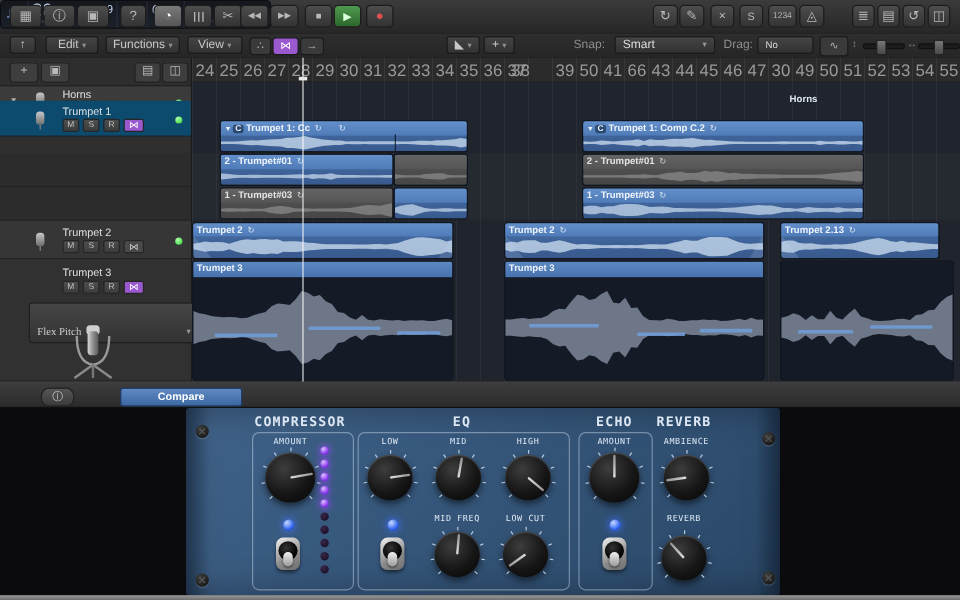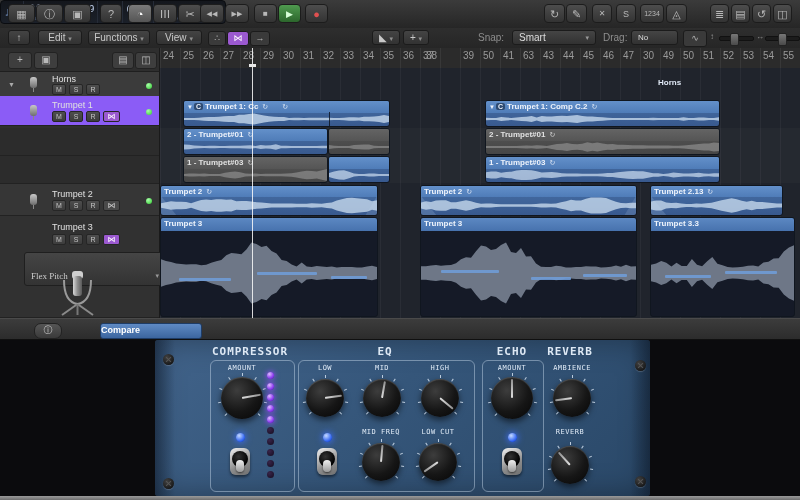--- a/index.html
+++ b/index.html
@@ -31,21 +31,21 @@
   .m-ic.flex-on{background:#9b59d0;color:#fff;}
   .m-label{position:absolute;top:4px;color:#8e8e8e;font-size:10px;}
   .m-dd{position:absolute;top:2px;height:15px;border-radius:3px;background:linear-gradient(#454545,#313131);
         border:1px solid #1b1b1b;color:#ddd;font-size:10px;line-height:14px;padding:0 6px;box-sizing:border-box;}
   .m-dd .dd-ar{float:right;color:#999;font-size:7px;margin-left:5px;}
   .slider{position:absolute;top:8px;height:3px;background:#1c1c1c;border-radius:2px;border:1px solid #111;}
   .thumb{position:absolute;top:-4px;width:7px;height:11px;background:linear-gradient(#777,#4a4a4a);border:1px solid #222;border-radius:2px;}
   
   #ruler{left:160px;top:48px;width:640px;height:20px;background:#2b2b2b;border-bottom:1px solid #1a1a1a;overflow:hidden;
          background-image:repeating-linear-gradient(90deg,#383838 0 1px,transparent 1px 20px);}
-  .rnum{position:absolute;top:2px;font-size:10px;color:#9a9a9a;}
+  .rnum{position:absolute;top:2px;font-size:14px;color:#9a9a9a;}
   
   #side-toolbar{left:0;top:48px;width:160px;height:24px;background:#2e2e2e;border-bottom:1px solid #1f1f1f;border-right:1px solid #1a1a1a;box-sizing:border-box;}
   .st-btn{position:absolute;top:4px;height:15px;border-radius:3px;background:#3e3e3e;border:1px solid #222;
           color:#b9b9b9;font-size:10px;line-height:14px;text-align:center;}
   #tracklist{left:0;top:72px;width:160px;height:246px;background:#2f2f2f;border-right:1px solid #1a1a1a;box-sizing:border-box;}
   .trow{position:absolute;left:0;width:159px;border-bottom:1px solid #222;box-sizing:border-box;}
   .tname{position:absolute;left:52px;font-size:9px;color:#e0e0e0;}
   .msr{position:absolute;left:52px;display:flex;gap:3px;}
   .msr-b{width:14px;height:11px;border-radius:2px;background:linear-gradient(#4e4e4e,#3c3c3c);border:1px solid #262626;
          color:#c3c3c3;font-size:7px;line-height:10px;text-align:center;box-sizing:border-box;}
@@ -85,21 +85,21 @@
   #horns-reg-label{position:absolute;font-size:8px;font-weight:bold;color:#dfe8f5;}
   #playhead{left:252px;top:48px;width:1px;height:270px;background:rgba(250,250,250,.85);z-index:40;}
   #playhead:before{content:"";position:absolute;left:-3px;top:16px;width:7px;height:3px;background:#e8e8e8;}
   
   #bottombar{left:0;top:318px;width:800px;height:22px;background:linear-gradient(#3c3c3c,#2c2c2c);
              border-top:1px solid #4a4a4a;border-bottom:1px solid #101010;box-sizing:border-box;}
   #info-btn{position:absolute;left:34px;top:4px;width:26px;height:14px;border-radius:7px;background:linear-gradient(#555,#3a3a3a);
             border:1px solid #222;color:#ccc;font-size:9px;line-height:13px;text-align:center;}
   #compare-btn{position:absolute;left:100px;top:4px;width:100px;height:14px;border-radius:3px;
                background:linear-gradient(#5f8ac4,#3c669f);border:1px solid #1e3c66;color:#fff;
-               font-size:9px;font-weight:bold;line-height:13px;text-align:left;}
+               font-size:9px;font-weight:bold;line-height:13px;text-align:center;}
   #smartpanel{left:0;top:340px;width:800px;height:160px;background:#0b0b0d;}
   #smartpanel .bottom-strip{position:absolute;left:0;top:156px;width:800px;height:4px;background:linear-gradient(#9a9a9a,#6f6f6f);}
   #plate{position:absolute;left:155px;top:0;width:495px;height:156px;border-radius:3px;
          background:linear-gradient(135deg,#41638a 0%,#35567a 45%,#2a4868 100%);
          box-shadow:inset 0 0 30px rgba(0,0,0,.35);}
   #plate:before{content:"";position:absolute;left:0;top:0;bottom:0;width:20px;border-radius:3px 0 0 3px;
                 background:linear-gradient(90deg,rgba(10,20,35,.45),rgba(10,20,35,0));}
   #plate:after{content:"";position:absolute;right:0;top:0;bottom:0;width:20px;border-radius:0 3px 3px 0;
                background:linear-gradient(270deg,rgba(10,20,35,.45),rgba(10,20,35,0));}
   .sc-title{position:absolute;top:5px;color:#dde8f4;font-family:"DejaVu Sans Mono",monospace;
@@ -238,21 +238,21 @@
         <span class="rnum" style="left: 163px;">32</span>
         <span class="rnum" style="left: 183px;">33</span>
         <span class="rnum" style="left: 203px;">34</span>
         <span class="rnum" style="left: 223px;">35</span>
         <span class="rnum" style="left: 243px;">36</span>
         <span class="rnum" style="left: 263px;">37</span>
         <span class="rnum" style="left: 266px;">38</span>
         <span class="rnum" style="left: 303px;">39</span>
         <span class="rnum" style="left: 323px;">50</span>
         <span class="rnum" style="left: 343px;">41</span>
-        <span class="rnum" style="left: 363px;">63</span>
+        <span class="rnum" style="left: 363px;">66</span>
         <span class="rnum" style="left: 383px;">43</span>
         <span class="rnum" style="left: 403px;">44</span>
         <span class="rnum" style="left: 423px;">45</span>
         <span class="rnum" style="left: 443px;">46</span>
         <span class="rnum" style="left: 463px;">47</span>
         <span class="rnum" style="left: 483px;">30</span>
         <span class="rnum" style="left: 503px;">49</span>
         <span class="rnum" style="left: 523px;">50</span>
         <span class="rnum" style="left: 543px;">51</span>
         <span class="rnum" style="left: 563px;">52</span>
@@ -276,21 +276,21 @@
       <div class="mini-mic" style="top:5px"></div>
       <span class="tname" style="top:2px">Horns</span>
       <div class="msr" style="top:12px">
         <div class="msr-b">M</div>
         <div class="msr-b">S</div>
         <div class="msr-b">R</div>
       </div>
       <div class="gdot" style="top:11px"></div>
     </div>
 
-    <div class="trow" style="top:24px;height:30px;background:#8b5cf6">
+    <div class="trow" style="top:12px;height:30px;background:#0c4a6e">
       <div class="mini-mic" style="top:9px"></div>
       <span class="tname" style="top:4px">Trumpet 1</span>
       <div class="msr" style="top:15px">
         <div class="msr-b">M</div>
         <div class="msr-b">S</div>
         <div class="msr-b">R</div>
         <div class="flex-b on">⋈</div>
       </div>
       <div class="gdot" style="top:13px"></div>
     </div>
@@ -460,21 +460,20 @@
       <div class="rbody">
           <div class="wave"><svg width="215" height="86">
               <polygon points="0.0,36.2 5.0,36.3 10.0,35.5 15.0,35.1 20.0,35.8 25.0,35.2 30.0,35.0 35.0,33.2 40.0,29.2 45.0,27.3 50.0,27.8 55.0,21.3 60.0,15.6 65.0,16.4 70.0,19.9 75.0,18.9 80.0,14.9 85.0,12.6 90.0,22.0 95.0,23.0 100.0,18.1 105.0,26.6 110.0,26.3 115.0,33.5 120.0,36.7 125.0,36.9 130.0,37.1 135.0,35.7 140.0,36.2 145.0,37.6 150.0,37.6 155.0,36.9 160.0,36.9 165.0,36.2 170.0,36.6 175.0,36.4 180.0,37.4 185.0,37.3 190.0,36.7 195.0,35.6 200.0,36.8 205.0,34.7 210.0,36.4 215.0,36.3 215.0,49.7 210.0,49.6 205.0,51.3 200.0,49.2 195.0,50.4 190.0,49.3 185.0,48.7 180.0,48.6 175.0,49.6 170.0,49.4 165.0,49.8 160.0,49.1 155.0,49.1 150.0,48.4 145.0,48.4 140.0,49.8 135.0,50.3 130.0,48.9 125.0,49.1 120.0,49.3 115.0,52.5 110.0,59.7 105.0,59.4 100.0,67.9 95.0,63.0 90.0,64.0 85.0,73.4 80.0,71.1 75.0,67.1 70.0,66.1 65.0,69.6 60.0,70.4 55.0,64.7 50.0,58.2 45.0,58.7 40.0,56.8 35.0,52.8 30.0,51.0 25.0,50.8 20.0,50.2 15.0,50.9 10.0,50.5 5.0,49.7 0.0,49.8" fill="#7e8899" opacity="0.85"></polygon>
             </svg></div>
         <div class="pitchbar" style="left:20px;top:40px;width:58px"></div>
         <div class="pitchbar" style="left:110px;top:47px;width:40px"></div>
         <div class="pitchbar" style="left:162px;top:44px;width:44px"></div>
       </div>
     </div>
     <div class="region reg-dark" style="left:490px;top:149px;width:145px;height:100px">
-      <div class="rhead"><span>Trumpet 3.3</span></div>
       <div class="rbody">
           <div class="wave"><svg width="143" height="86">
               <polygon points="0.0,34.8 5.1,33.6 10.2,31.1 15.3,32.7 20.4,36.6 25.5,32.7 30.6,36.1 35.8,36.0 40.9,28.9 46.0,34.8 51.1,36.2 56.2,31.2 61.3,27.0 66.4,33.7 71.5,35.2 76.6,37.1 81.7,37.6 86.8,37.2 91.9,36.8 97.0,35.8 102.1,35.6 107.3,36.6 112.4,32.5 117.5,31.8 122.6,28.6 127.7,28.2 132.8,21.6 137.9,17.5 143.0,15.3 143.0,70.7 137.9,68.5 132.8,64.4 127.7,57.8 122.6,57.4 117.5,54.2 112.4,53.5 107.3,49.4 102.1,50.4 97.0,50.2 91.9,49.2 86.8,48.8 81.7,48.4 76.6,48.9 71.5,50.8 66.4,52.3 61.3,59.0 56.2,54.8 51.1,49.8 46.0,51.2 40.9,57.1 35.8,50.0 30.6,49.9 25.5,53.3 20.4,49.4 15.3,53.3 10.2,54.9 5.1,52.4 0.0,51.2" fill="#7e8899" opacity="0.85"></polygon>
             </svg></div>
         <div class="pitchbar" style="left:14px;top:45px;width:46px"></div>
         <div class="pitchbar" style="left:74px;top:41px;width:52px"></div>
       </div>
     </div>
   </div>
 

